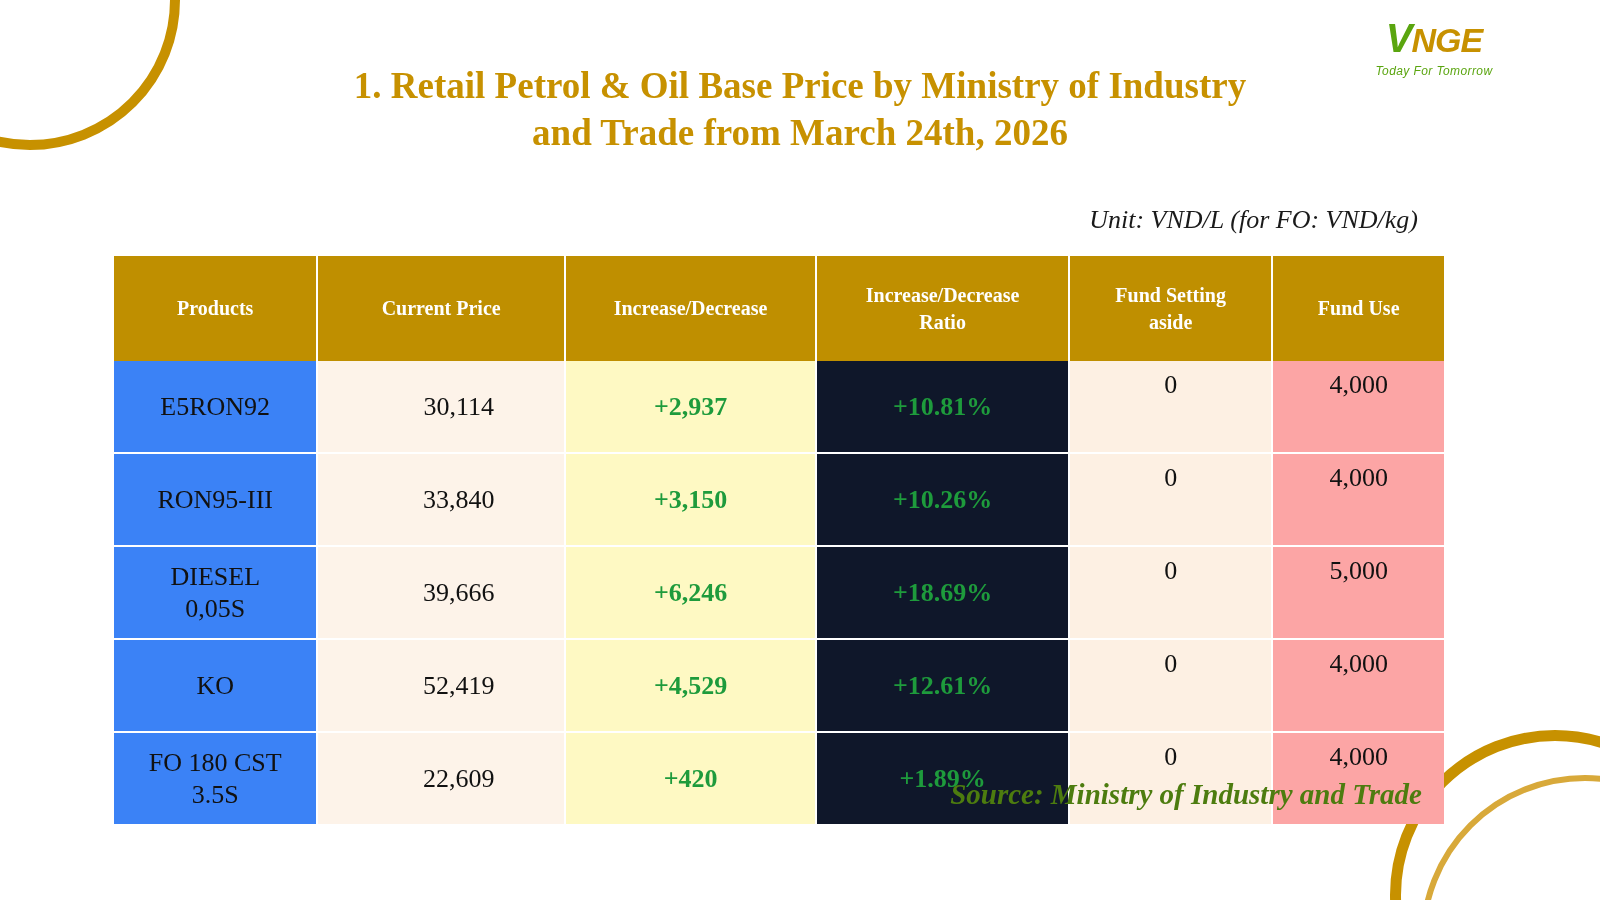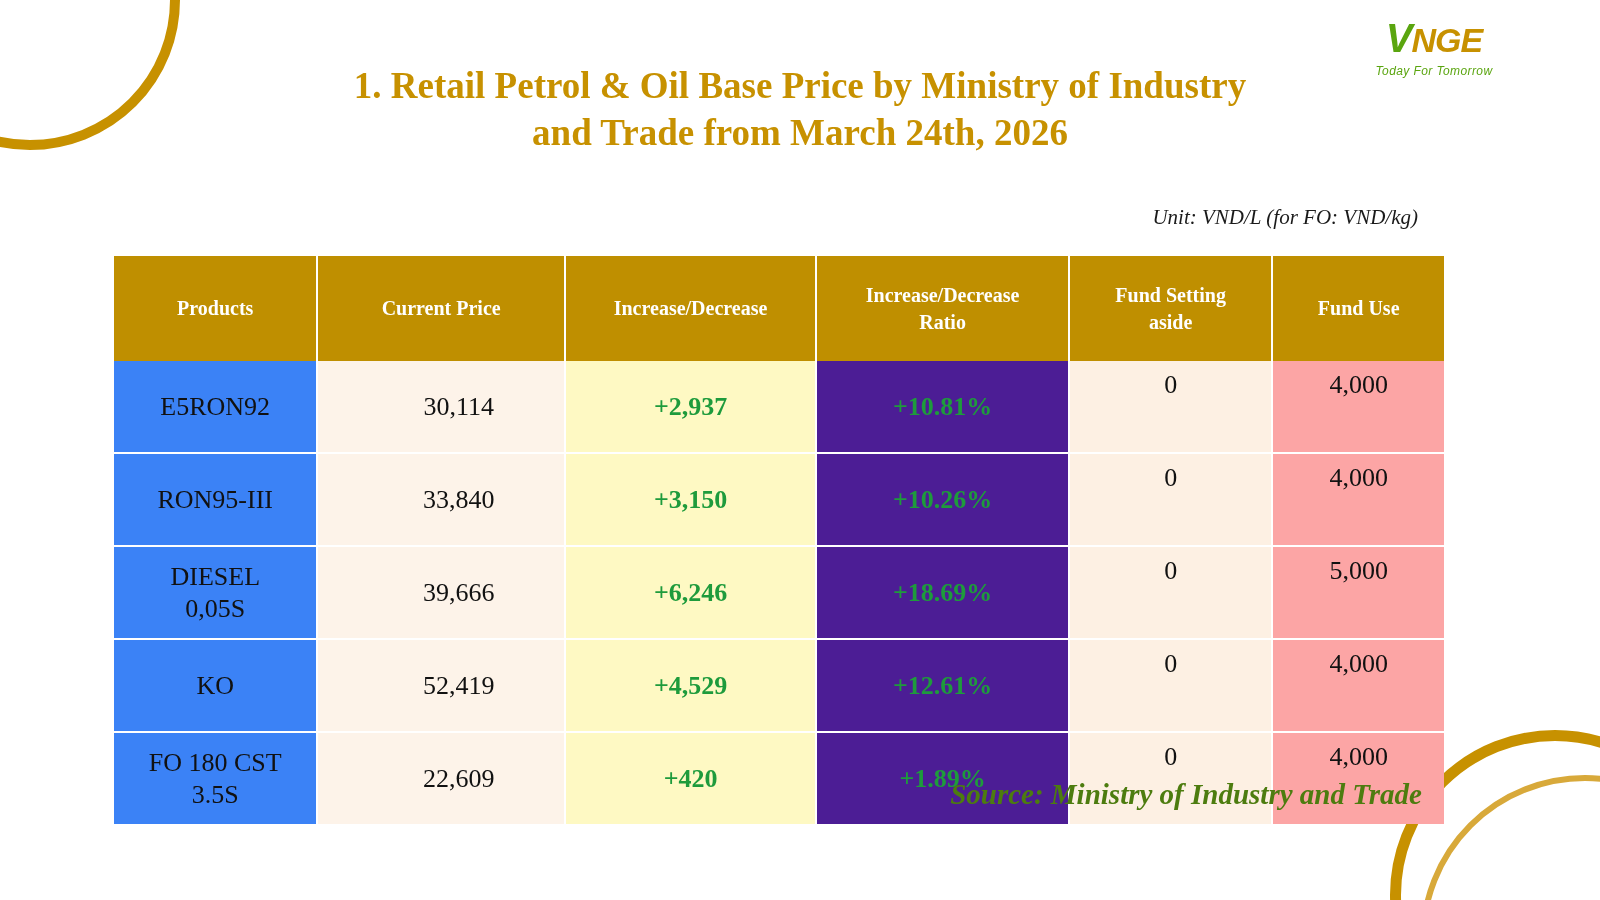--- a/index.html
+++ b/index.html
@@ -94,21 +94,21 @@
     font-weight: bold;
     line-height: 1.28;
     padding: 0 230px;
   }
 
   
   .unit {
     position: absolute;
     right: 182px;
     top: 205px;
-    font-size: 21px;
+    font-size: 26px;
     font-style: italic;
     color: #1a1a1a;
   }
 
   
   .table-wrap {
     position: absolute;
     left: 114px;
     top: 256px;
     width: 1330px;
@@ -141,21 +141,21 @@
     border-right: 2px solid #ffffff;
     border-bottom: 2px solid #ffffff;
     line-height: 1.2;
   }
   tbody td:last-child { border-right: none; }
   tbody tr:last-child td { border-bottom: none; }
 
   tbody td.c0 { background: #3b82f6; }
   tbody td.c1 { background: #fdf3e9; padding-left: 36px; }
   tbody td.c2 { background: #fef9c3; font-weight: bold; color: #1e9b3c; }
-  tbody td.c3 { background: #4c1d95; font-weight: bold; color: #1e9b3c; }
+  tbody td.c3 { background: #0f172a; font-weight: bold; color: #1e9b3c; }
   tbody td.c4 { background: #fdf0e3; vertical-align: top; padding-top: 8px; }
   tbody td.c5 { background: #fca5a5; vertical-align: top; padding-top: 8px; }
 
   
   .source {
     position: absolute;
     right: 178px;
     top: 778px;
     font-size: 29px;
     font-weight: bold;

